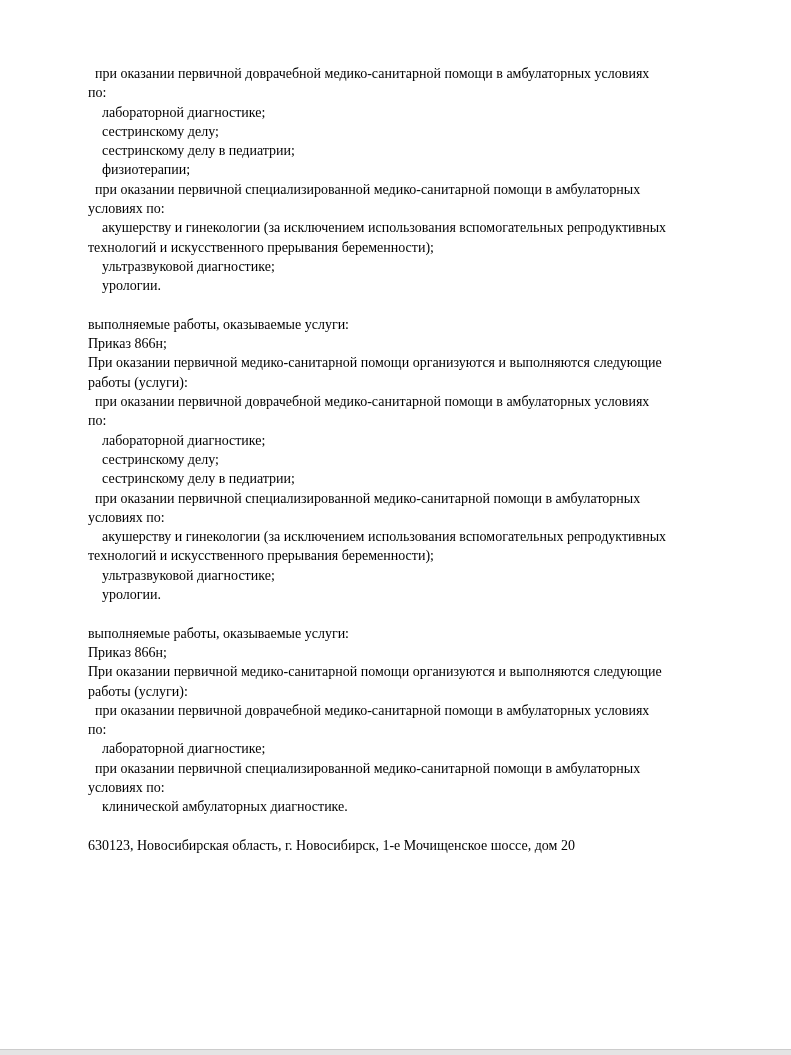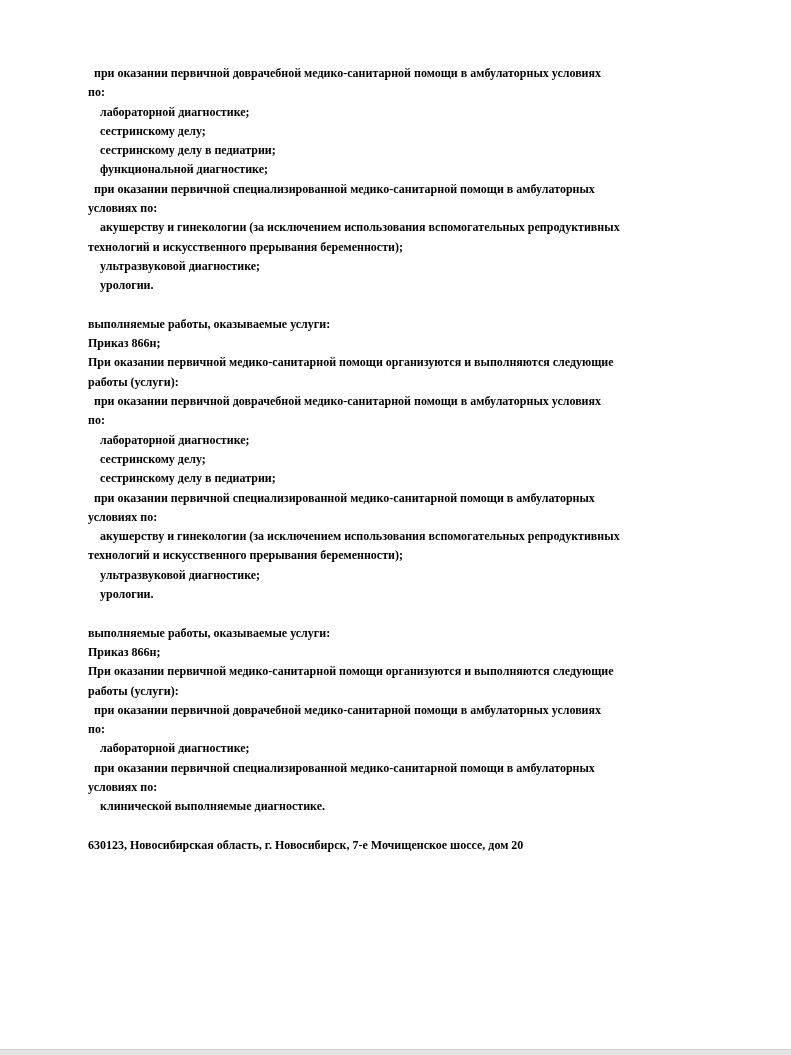--- a/index.html
+++ b/index.html
@@ -12,24 +12,23 @@
     height: 1055px;
     position: relative;
     overflow: hidden;
   }
   .doc {
     position: absolute;
     top: 64px;
     left: 88px;
     right: 24px;
     font-family: "Liberation Serif", "DejaVu Serif", serif;
-    font-size: 12px;
+    font-size: 14px;
     line-height: 19.3px;
     color: #000000;
-    font-weight: bold;
   }
   .line {
     white-space: pre;
     min-height: 19.3px;
   }
   .blank-line {
     min-height: 19.3px;
   }
   .bottom-bar {
     position: absolute;
@@ -43,21 +42,21 @@
 </style>
 </head>
 <body>
 
 <div class="doc" id="doc-container">
     <div class="line">  при оказании первичной доврачебной медико-санитарной помощи в амбулаторных условиях</div>
     <div class="line">по:</div>
     <div class="line">    лабораторной диагностике;</div>
     <div class="line">    сестринскому делу;</div>
     <div class="line">    сестринскому делу в педиатрии;</div>
-    <div class="line">    функциональной диагностике;</div>
+    <div class="line">    физиотерапии;</div>
     <div class="line">  при оказании первичной специализированной медико-санитарной помощи в амбулаторных</div>
     <div class="line">условиях по:</div>
     <div class="line">    акушерству и гинекологии (за исключением использования вспомогательных репродуктивных</div>
     <div class="line">технологий и искусственного прерывания беременности);</div>
     <div class="line">    ультразвуковой диагностике;</div>
     <div class="line">    урологии.</div>
     <div class="blank-line"></div>
     <div class="line">выполняемые работы, оказываемые услуги:</div>
     <div class="line">Приказ 866н;</div>
     <div class="line">При оказании первичной медико-санитарной помощи организуются и выполняются следующие</div>
@@ -76,18 +75,18 @@
     <div class="blank-line"></div>
     <div class="line">выполняемые работы, оказываемые услуги:</div>
     <div class="line">Приказ 866н;</div>
     <div class="line">При оказании первичной медико-санитарной помощи организуются и выполняются следующие</div>
     <div class="line">работы (услуги):</div>
     <div class="line">  при оказании первичной доврачебной медико-санитарной помощи в амбулаторных условиях</div>
     <div class="line">по:</div>
     <div class="line">    лабораторной диагностике;</div>
     <div class="line">  при оказании первичной специализированной медико-санитарной помощи в амбулаторных</div>
     <div class="line">условиях по:</div>
-    <div class="line">    клинической выполняемые диагностике.</div>
+    <div class="line">    клинической амбулаторных диагностике.</div>
     <div class="blank-line"></div>
-    <div class="line">630123, Новосибирская область, г. Новосибирск, 7-е Мочищенское шоссе, дом 20</div>
+    <div class="line">630123, Новосибирская область, г. Новосибирск, 1-е Мочищенское шоссе, дом 20</div>
   </div>
 
 <div class="bottom-bar"></div>
 
 </body></html>

